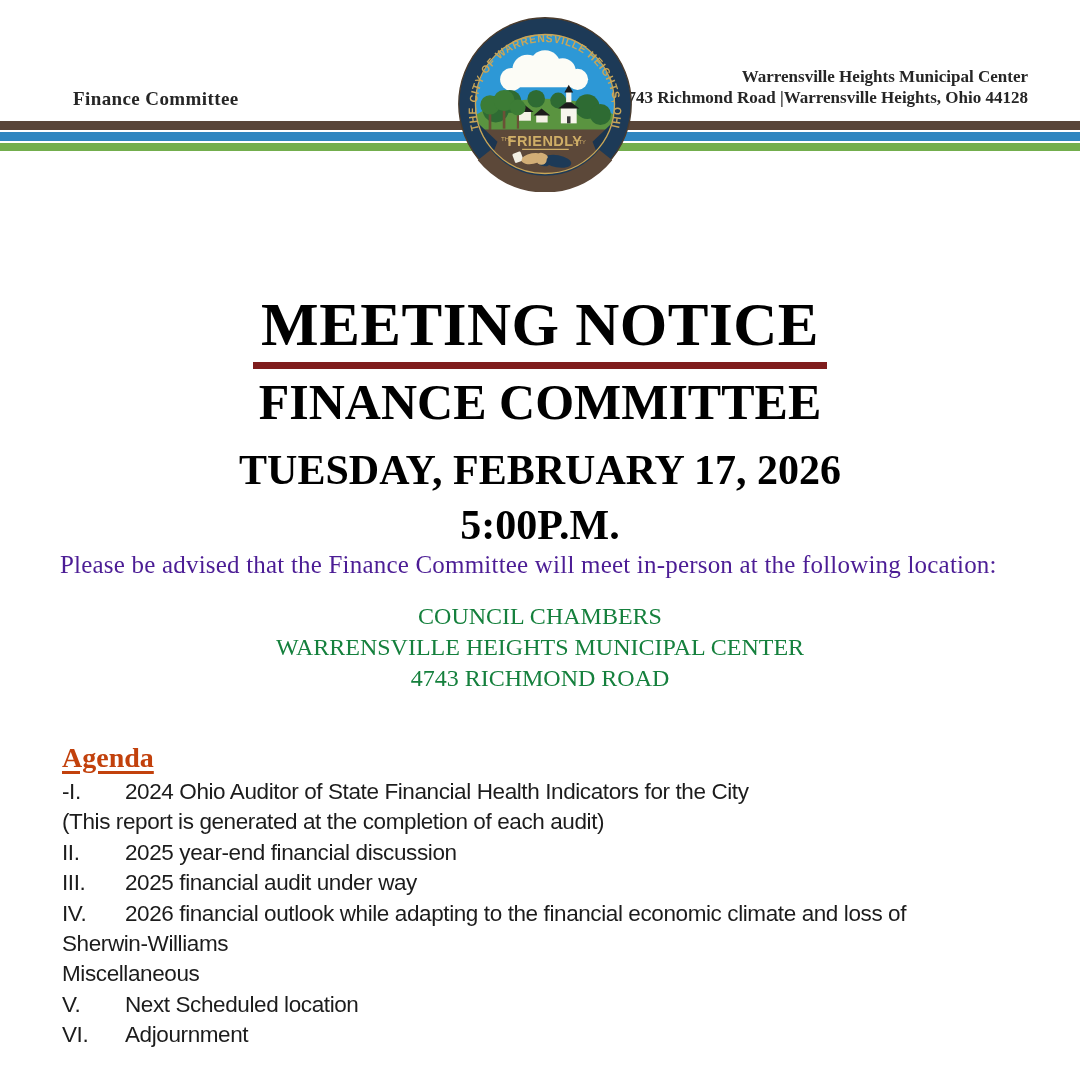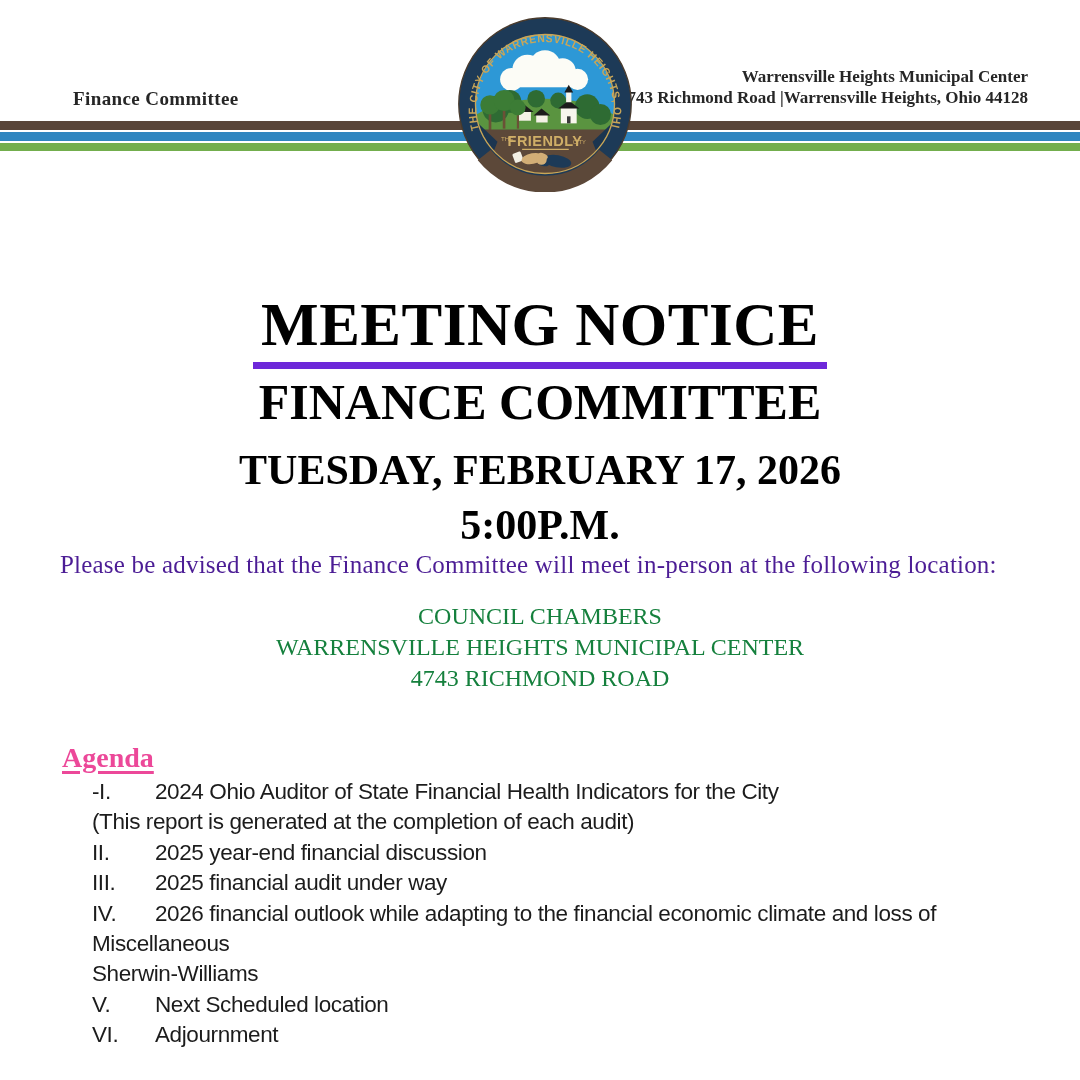--- a/index.html
+++ b/index.html
@@ -18,44 +18,44 @@
   }
   .stripe{position:absolute;left:0;right:0;}
   .stripe.brown{top:121px;height:9px;background:#594539;}
   .stripe.blue{top:132px;height:9px;background:#2f86c0;}
   .stripe.green{top:143px;height:8px;background:#73ae4d;}
   .seal{position:absolute;left:457px;top:16px;width:176px;height:176px;}
   
   .title-block{position:absolute;left:0;top:292px;width:100%;text-align:center;color:#000;}
   .main-title{
     display:inline-block;font-size:61px;font-weight:bold;line-height:1.08;
-    border-bottom:7px solid #6d28d9;padding:0 8px 4px;letter-spacing:.5px;white-space:nowrap;
+    border-bottom:7px solid #7f1d1d;padding:0 8px 4px;letter-spacing:.5px;white-space:nowrap;
   }
   .sub-title{font-size:50px;font-weight:bold;line-height:1.1;margin-top:6px;white-space:nowrap;}
   .date-line{font-size:42px;font-weight:bold;line-height:1.1;margin-top:17px;white-space:nowrap;}
   .time-line{font-size:42px;font-weight:bold;line-height:1.1;margin-top:9px;white-space:nowrap;}
   
   .intro{
     position:absolute;left:60px;top:551px;font-size:25px;color:#4c1d95;
     letter-spacing:.2px;white-space:nowrap;
   }
   .location{
     position:absolute;left:0;top:601px;width:100%;text-align:center;
     font-size:24px;line-height:31px;color:#15803d;
   }
   .agenda-heading{
-    position:absolute;left:62px;top:742px;font-size:28px;font-weight:bold;color:#ec4899;
+    position:absolute;left:62px;top:742px;font-size:28px;font-weight:bold;color:#c2410c;
     text-decoration:underline;text-decoration-thickness:3px;text-underline-offset:4px;
   }
   .agenda-list{
     position:absolute;left:62px;top:777px;right:30px;
     font-family:"Liberation Sans", sans-serif;font-size:22.5px;line-height:30.4px;
     color:#1c1c1c;letter-spacing:-0.4px;
   }
-  .agenda-row{white-space:nowrap;margin-left:30px;}
+  .agenda-row{white-space:nowrap;}
   .agenda-row .num{display:inline-block;width:63px;}
 </style>
 </head>
 <body>
 
 <div class="page">
 
   <div class="hdr-left">Finance Committee</div>
   <div class="hdr-right">
     <div>Warrensville Heights Municipal Center</div>
@@ -174,24 +174,24 @@
     <div class="agenda-row">
       <span class="num">II.</span><span class="txt">2025 year-end financial discussion</span>
     </div>
     <div class="agenda-row">
       <span class="num">III.</span><span class="txt">2025 financial audit under way</span>
     </div>
     <div class="agenda-row">
       <span class="num">IV.</span><span class="txt">2026 financial outlook while adapting to the financial economic climate and loss of</span>
     </div>
     <div class="agenda-row">
-      <span class="txt">Miscellaneous</span>
+      <span class="txt">Sherwin-Williams</span>
     </div>
     <div class="agenda-row">
-      <span class="txt">Sherwin-Williams</span>
+      <span class="txt">Miscellaneous</span>
     </div>
     <div class="agenda-row">
       <span class="num">V.</span><span class="txt">Next Scheduled location</span>
     </div>
     <div class="agenda-row">
       <span class="num">VI.</span><span class="txt">Adjournment</span>
     </div>
   </div>
 
 </div>

